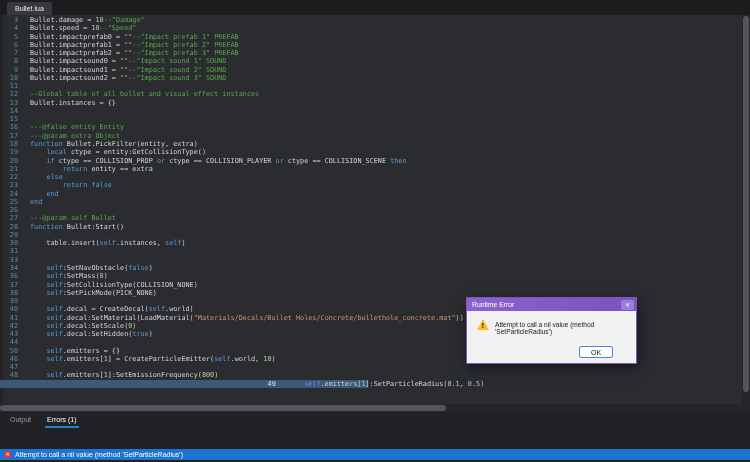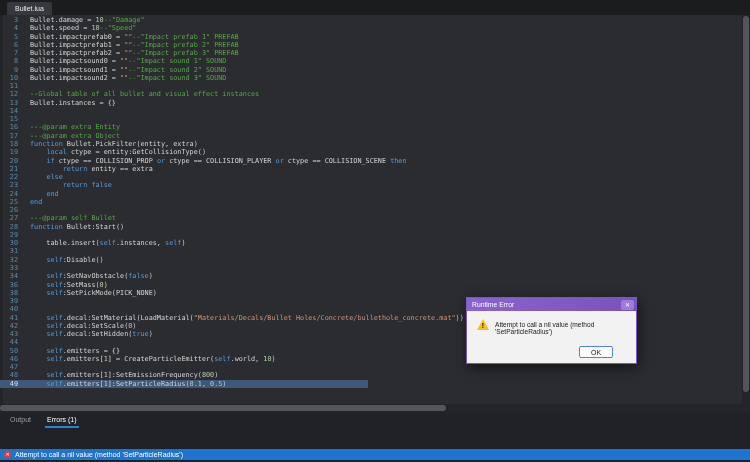--- a/index.html
+++ b/index.html
@@ -11,21 +11,21 @@
   .tabbar { height:15px; background:#1b1c1e; display:flex; align-items:flex-end; padding-left:7px; flex:none; }
   .tab { background:#37383d; color:#eaeaea; font-size:7px; padding:0 8px; height:13px;
          display:flex; align-items:center; border-radius:2px 2px 0 0; }
 
   .main { flex:none; height:389px; display:flex; background:#2b2c30; position:relative; }
   .code-area { flex:1; overflow:hidden; padding-top:1px; position:relative; }
   .gutter-strip { position:absolute; left:0; top:0; bottom:0; width:3px; background:#232428; z-index:0; }
 
   .code-line { display:flex; height:8.276px; line-height:8.276px; white-space:pre;
                font-family:"DejaVu Sans Mono",monospace; font-size:6.8px; position:relative; z-index:1; }
-  .code-line.sel { background:linear-gradient(to right, var(--selbg) 0, var(--selbg) 368px, transparent 368px); }
+  .code-line.sel { background:linear-gradient(to right, var(--selbg) 0, var(--selbg) 368px, transparent 368px);justify-content:center; }
   .gutter-num { flex:none; width:26px; padding-right:8px; text-align:right; color:#5d8ba9; }
   .code-line.sel .gutter-num { color:#d5e5f5; }
   .code-text { flex:none; padding-left:4px; }
   .tok-p { color:var(--plain); } .tok-k { color:var(--kw); } .tok-n { color:var(--num); }
   .tok-s { color:var(--str); }  .tok-c { color:var(--com); }
 
   .vscroll { flex:none; width:8px; background:#242529; position:relative; }
   .vthumb { position:absolute; left:1px; top:1px; width:6px; height:376px; background:#53555a; border-radius:3px; }
   .hscroll { flex:none; height:8px; background:#242529; position:relative; }
   .hthumb { position:absolute; top:1px; left:0; height:6px; width:446px; background:#53555a; border-radius:3px; }
@@ -76,43 +76,43 @@
         <div class="code-line"><span class="gutter-num">6</span><span class="code-text"><span class="tok-p">Bullet.impactprefab1 = </span><span class="tok-s">""</span><span class="tok-c">--"Impact prefab 2" PREFAB</span></span></div>
         <div class="code-line"><span class="gutter-num">7</span><span class="code-text"><span class="tok-p">Bullet.impactprefab2 = </span><span class="tok-s">""</span><span class="tok-c">--"Impact prefab 3" PREFAB</span></span></div>
         <div class="code-line"><span class="gutter-num">8</span><span class="code-text"><span class="tok-p">Bullet.impactsound0 = </span><span class="tok-s">""</span><span class="tok-c">--"Impact sound 1" SOUND</span></span></div>
         <div class="code-line"><span class="gutter-num">9</span><span class="code-text"><span class="tok-p">Bullet.impactsound1 = </span><span class="tok-s">""</span><span class="tok-c">--"Impact sound 2" SOUND</span></span></div>
         <div class="code-line"><span class="gutter-num">10</span><span class="code-text"><span class="tok-p">Bullet.impactsound2 = </span><span class="tok-s">""</span><span class="tok-c">--"Impact sound 3" SOUND</span></span></div>
         <div class="code-line"><span class="gutter-num">11</span><span class="code-text"></span></div>
         <div class="code-line"><span class="gutter-num">12</span><span class="code-text"><span class="tok-c">--Global table of all bullet and visual effect instances</span></span></div>
         <div class="code-line"><span class="gutter-num">13</span><span class="code-text"><span class="tok-p">Bullet.instances = {}</span></span></div>
         <div class="code-line"><span class="gutter-num">14</span><span class="code-text"></span></div>
         <div class="code-line"><span class="gutter-num">15</span><span class="code-text"></span></div>
-        <div class="code-line"><span class="gutter-num">16</span><span class="code-text"><span class="tok-c">---@param extra Entity</span></span></div>
+        <div class="code-line"><span class="gutter-num">16</span><span class="code-text"><span class="tok-c">---@false entity Entity</span></span></div>
         <div class="code-line"><span class="gutter-num">17</span><span class="code-text"><span class="tok-c">---@param extra Object</span></span></div>
         <div class="code-line"><span class="gutter-num">18</span><span class="code-text"><span class="tok-k">function</span><span class="tok-p"> Bullet.PickFilter(entity, extra)</span></span></div>
         <div class="code-line"><span class="gutter-num">19</span><span class="code-text"><span class="tok-p">    </span><span class="tok-k">local</span><span class="tok-p"> ctype = entity:GetCollisionType()</span></span></div>
         <div class="code-line"><span class="gutter-num">20</span><span class="code-text"><span class="tok-p">    </span><span class="tok-k">if</span><span class="tok-p"> ctype == COLLISION_PROP </span><span class="tok-k">or</span><span class="tok-p"> ctype == COLLISION_PLAYER </span><span class="tok-k">or</span><span class="tok-p"> ctype == COLLISION_SCENE </span><span class="tok-k">then</span></span></div>
         <div class="code-line"><span class="gutter-num">21</span><span class="code-text"><span class="tok-p">        </span><span class="tok-k">return</span><span class="tok-p"> entity == extra</span></span></div>
         <div class="code-line"><span class="gutter-num">22</span><span class="code-text"><span class="tok-p">    </span><span class="tok-k">else</span></span></div>
         <div class="code-line"><span class="gutter-num">23</span><span class="code-text"><span class="tok-p">        </span><span class="tok-k">return</span><span class="tok-p"> </span><span class="tok-k">false</span></span></div>
         <div class="code-line"><span class="gutter-num">24</span><span class="code-text"><span class="tok-p">    </span><span class="tok-k">end</span></span></div>
         <div class="code-line"><span class="gutter-num">25</span><span class="code-text"><span class="tok-k">end</span></span></div>
         <div class="code-line"><span class="gutter-num">26</span><span class="code-text"></span></div>
         <div class="code-line"><span class="gutter-num">27</span><span class="code-text"><span class="tok-c">---@param self Bullet</span></span></div>
         <div class="code-line"><span class="gutter-num">28</span><span class="code-text"><span class="tok-k">function</span><span class="tok-p"> Bullet:Start()</span></span></div>
         <div class="code-line"><span class="gutter-num">29</span><span class="code-text"></span></div>
         <div class="code-line"><span class="gutter-num">30</span><span class="code-text"><span class="tok-p">    table.insert(</span><span class="tok-k">self</span><span class="tok-p">.instances, </span><span class="tok-k">self</span><span class="tok-p">)</span></span></div>
         <div class="code-line"><span class="gutter-num">31</span><span class="code-text"></span></div>
-        <div class="code-line"><span class="gutter-num">32</span><span class="code-text"><span class="tok-p">    </span><span class="tok-k">self</span><span class="tok-p">:Disable()</span></span></div>
         <div class="code-line"><span class="gutter-num">33</span><span class="code-text"></span></div>
         <div class="code-line"><span class="gutter-num">34</span><span class="code-text"><span class="tok-p">    </span><span class="tok-k">self</span><span class="tok-p">:SetNavObstacle(</span><span class="tok-k">false</span><span class="tok-p">)</span></span></div>
         <div class="code-line"><span class="gutter-num">36</span><span class="code-text"><span class="tok-p">    </span><span class="tok-k">self</span><span class="tok-p">:SetMass(</span><span class="tok-n">0</span><span class="tok-p">)</span></span></div>
+        <div class="code-line"><span class="gutter-num">37</span><span class="code-text"><span class="tok-p">    </span><span class="tok-k">self</span><span class="tok-p">:SetCollisionType(COLLISION_NONE)</span></span></div>
         <div class="code-line"><span class="gutter-num">38</span><span class="code-text"><span class="tok-p">    </span><span class="tok-k">self</span><span class="tok-p">:SetPickMode(PICK_NONE)</span></span></div>
         <div class="code-line"><span class="gutter-num">39</span><span class="code-text"></span></div>
-        <div class="code-line"><span class="gutter-num">40</span></div>
+        <div class="code-line"><span class="gutter-num">40</span><span class="code-text"><span class="tok-p">    </span><span class="tok-k">self</span><span class="tok-p">.decal = CreateDecal(</span><span class="tok-k">self</span><span class="tok-p">.world)</span></span></div>
         <div class="code-line"><span class="gutter-num">41</span><span class="code-text"><span class="tok-p">    </span><span class="tok-k">self</span><span class="tok-p">.decal:SetMaterial(LoadMaterial(</span><span class="tok-s">"Materials/Decals/Bullet Holes/Concrete/bullethole_concrete.mat"</span><span class="tok-p">))</span></span></div>
         <div class="code-line"><span class="gutter-num">42</span><span class="code-text"><span class="tok-p">    </span><span class="tok-k">self</span><span class="tok-p">.decal:SetScale(</span><span class="tok-n">0</span><span class="tok-p">)</span></span></div>
         <div class="code-line"><span class="gutter-num">43</span><span class="code-text"><span class="tok-p">    </span><span class="tok-k">self</span><span class="tok-p">.decal:SetHidden(</span><span class="tok-k">true</span><span class="tok-p">)</span></span></div>
         <div class="code-line"><span class="gutter-num">44</span><span class="code-text"></span></div>
         <div class="code-line"><span class="gutter-num">50</span><span class="code-text"><span class="tok-p">    </span><span class="tok-k">self</span><span class="tok-p">.emitters = {}</span></span></div>
         <div class="code-line"><span class="gutter-num">46</span><span class="code-text"><span class="tok-p">    </span><span class="tok-k">self</span><span class="tok-p">.emitters[</span><span class="tok-n">1</span><span class="tok-p">] = CreateParticleEmitter(</span><span class="tok-k">self</span><span class="tok-p">.world, </span><span class="tok-n">10</span><span class="tok-p">)</span></span></div>
         <div class="code-line"><span class="gutter-num">47</span></div>
         <div class="code-line"><span class="gutter-num">48</span><span class="code-text"><span class="tok-p">    </span><span class="tok-k">self</span><span class="tok-p">.emitters[</span><span class="tok-n">1</span><span class="tok-p">]:SetEmissionFrequency(</span><span class="tok-n">800</span><span class="tok-p">)</span></span></div>
         <div class="code-line sel"><span class="gutter-num">49</span><span class="code-text"><span class="tok-p">    </span><span class="tok-k">self</span><span class="tok-p">.emitters[</span><span class="tok-n">1</span><span class="tok-p">]:SetParticleRadius(</span><span class="tok-n">0.1</span><span class="tok-p">, </span><span class="tok-n">0.5</span><span class="tok-p">)</span></span></div>
       </div>

